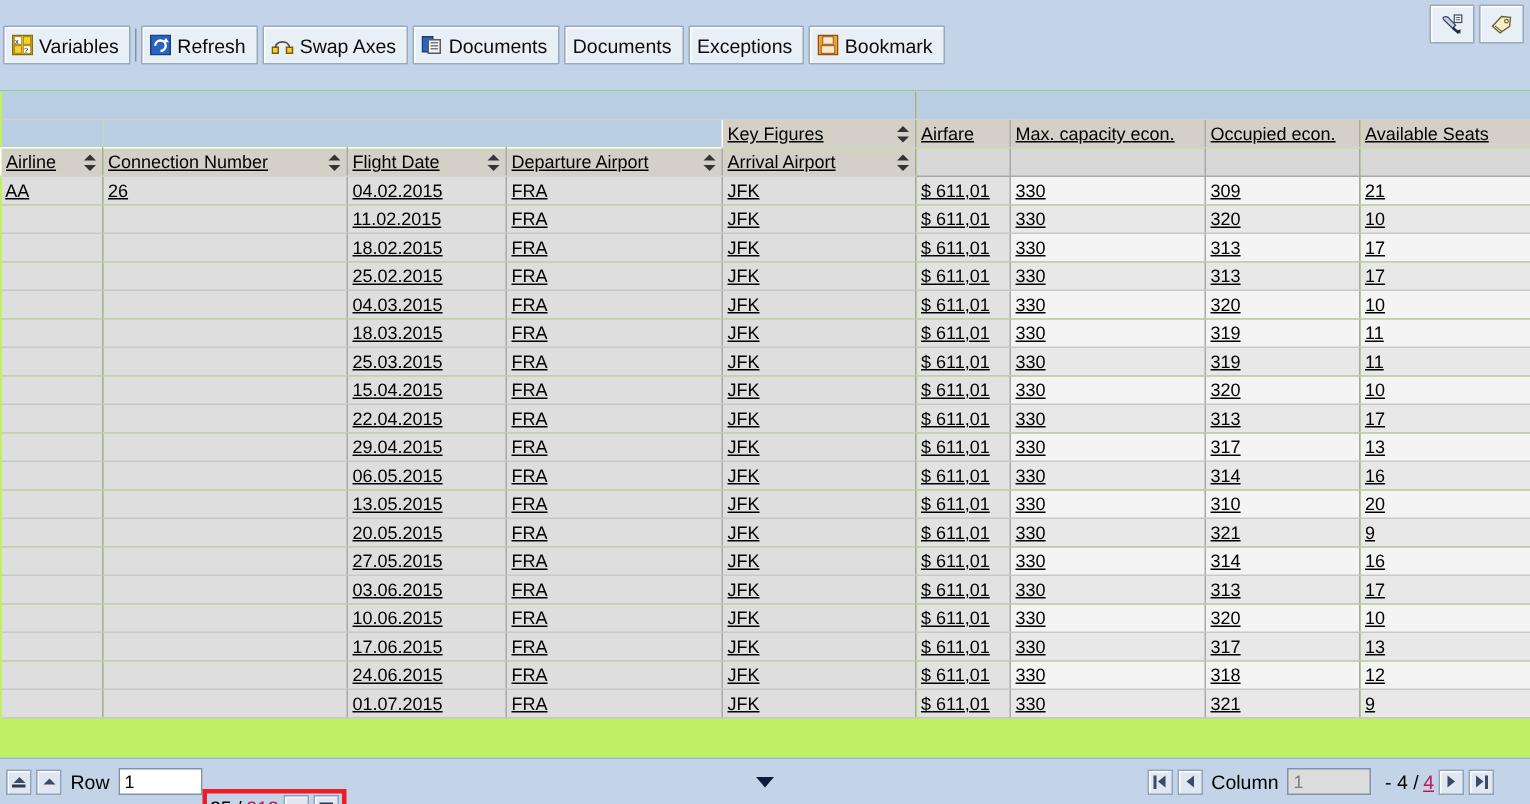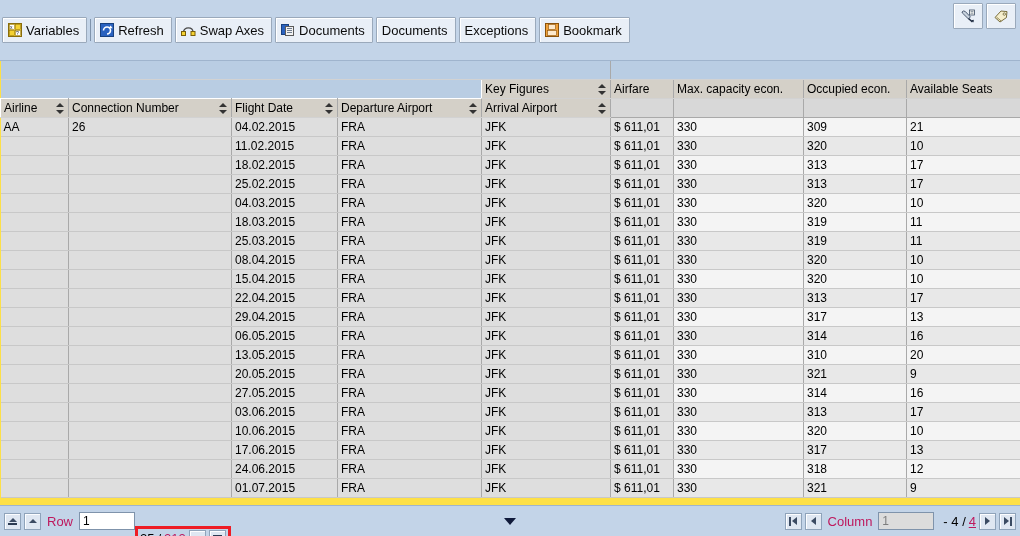--- a/index.html
+++ b/index.html
@@ -44,23 +44,24 @@
     background:#e9eff7;border:1px solid #9aa9bb;border-radius:1px;
     display:flex;align-items:center;justify-content:center;
     box-shadow:inset 1px 1px 0 #ffffff;
     cursor:default;
   }
   .ico{display:inline-block;line-height:0;}
 
   
   .grid-wrap{
     flex:1;
-    background:#fde047;
+    background:#bef264;
     overflow:hidden;
     position:relative;
+    text-decoration:underline;
   }
   table.grid{
     border-collapse:collapse;
     table-layout:fixed;
     width:1020px;
     font-size:12px;
   }
   table.grid td, table.grid th{
     padding:0 3px;
     height:18px;
@@ -145,31 +146,31 @@
   
   .statusbar{
     height:30px;min-height:30px;
     background:#c3d4e8;
     border-top:1px solid #9fb4cd;
     display:flex;align-items:center;
     position:relative;
     padding:0 4px;
   }
   .sb-left{display:flex;align-items:center;gap:3px;}
-  .sb-right{position:absolute;right:4px;display:flex;align-items:center;gap:3px;}
+  .sb-right{position:absolute;right:24px;display:flex;align-items:center;gap:3px;}
   .sb-center{position:absolute;left:0;right:0;display:flex;justify-content:center;pointer-events:none;}
   .nav-btn{
     width:15px;height:15px;
     background:#dfe7f2;
     border:1px solid #8fa3ba;
     display:flex;align-items:center;justify-content:center;
     cursor:default;
     box-shadow:inset 1px 1px 0 #fcfdff;
   }
-  .lbl{font-size:13px;color:#be185d;padding:0 3px;}
+  .lbl{font-size:13px;color:#000000;padding:0 3px;}
   .txtbox{
     width:48px;height:16px;
     background:#ffffff;
     border:1px solid #7f93ab;
     font-size:12px;
     line-height:16px;
     padding:0 3px;
     color:#000;
   }
   .txtbox.disabled{background:#dcdcdc;color:#7d7d7d;}
@@ -466,31 +467,20 @@
             <td class="c-txt">FRA</td>
             <td class="c-txt">JFK</td>
             <td class="c-air">$ 611,01</td>
             <td class="c-num-alt">330</td>
             <td class="c-num-alt">319</td>
             <td class="c-num-alt">11</td>
           </tr>
           <tr class="data">
             <td class="c-dim first-col"></td>
             <td class="c-dim"></td>
-            <td class="c-txt">08.04.2015</td>
-            <td class="c-txt">FRA</td>
-            <td class="c-txt">JFK</td>
-            <td class="c-air">$ 611,01</td>
-            <td class="c-num-alt">330</td>
-            <td class="c-num-alt">320</td>
-            <td class="c-num-alt">10</td>
-          </tr>
-          <tr class="data">
-            <td class="c-dim first-col"></td>
-            <td class="c-dim"></td>
             <td class="c-txt">15.04.2015</td>
             <td class="c-txt">FRA</td>
             <td class="c-txt">JFK</td>
             <td class="c-air">$ 611,01</td>
             <td class="c-num">330</td>
             <td class="c-num">320</td>
             <td class="c-num">10</td>
           </tr>
           <tr class="data">
             <td class="c-dim first-col"></td>

